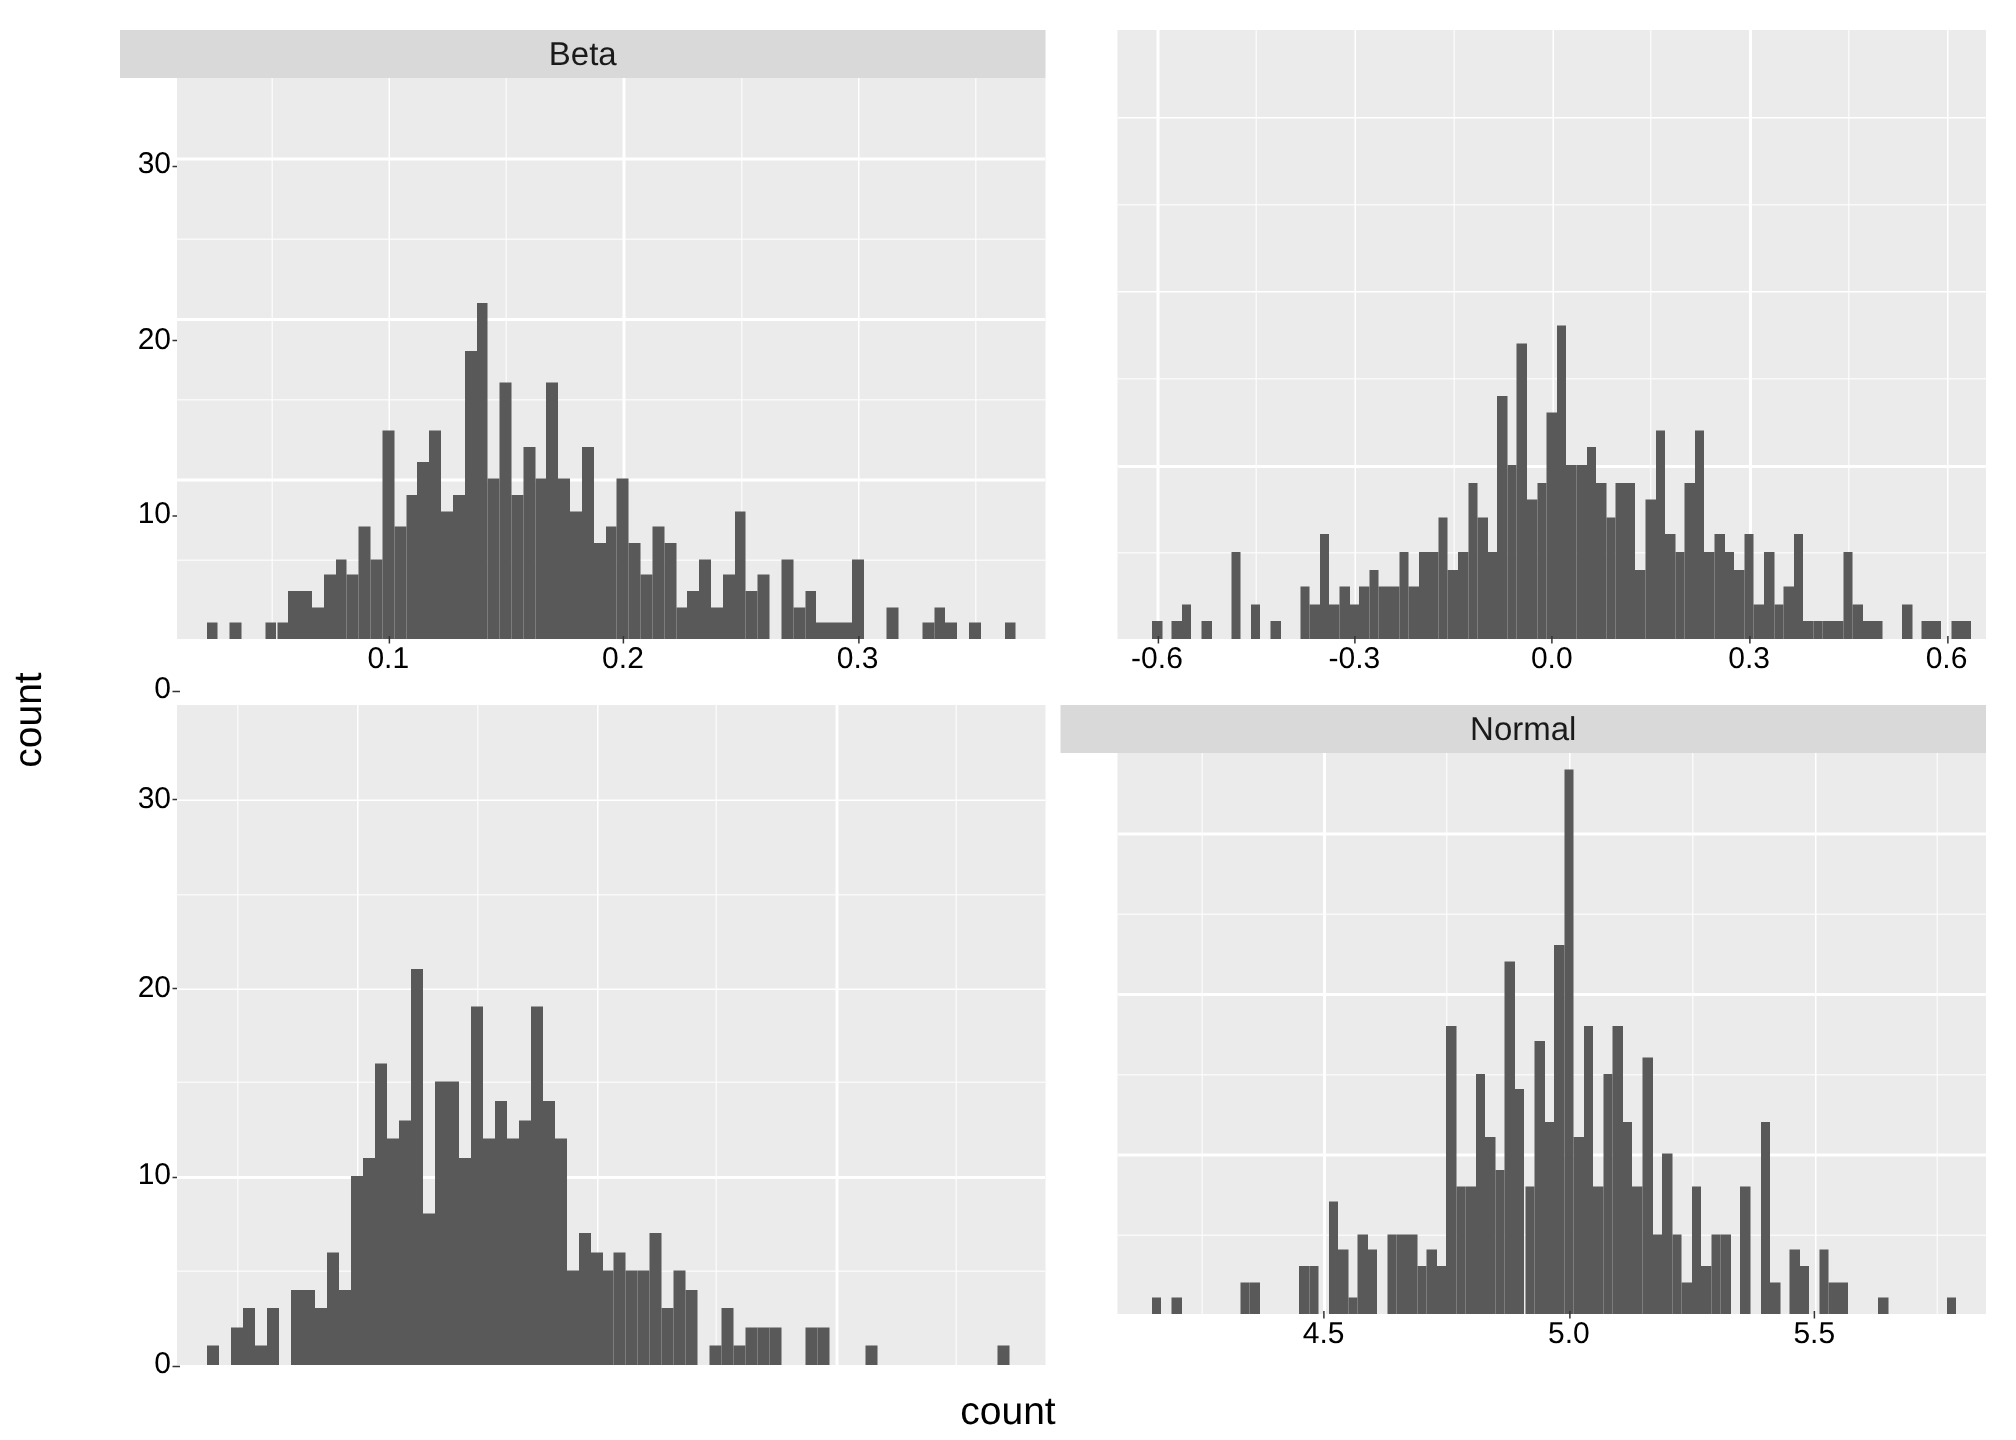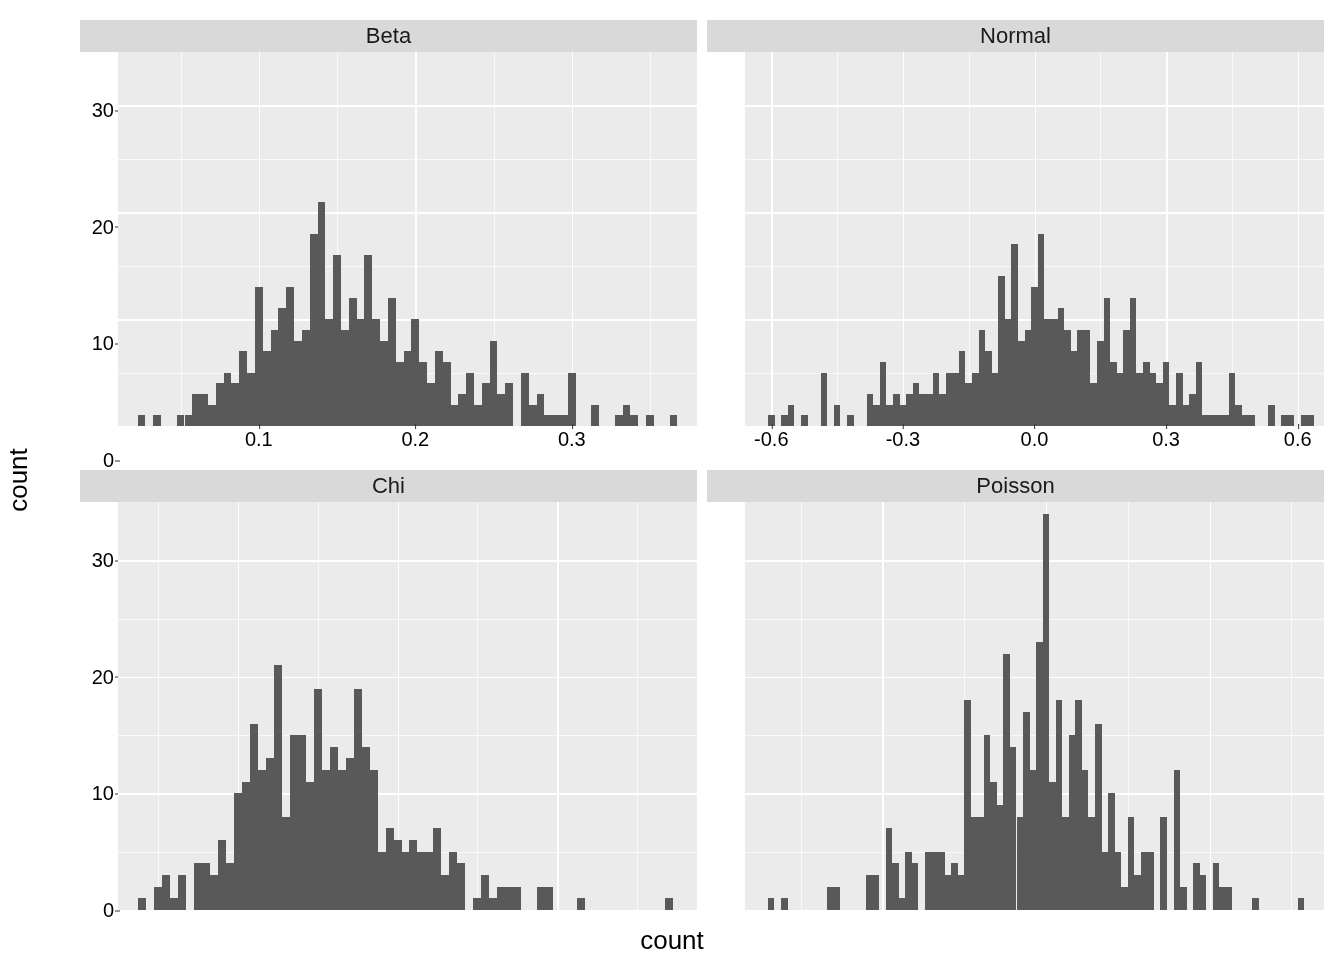--- a/index.html
+++ b/index.html
@@ -219,21 +219,20 @@
             </div>
             <div class="xaxis">
               <div class="xtick" style="left: 24.3243%;">0.1<span class="tickmark"></span></div>
               <div class="xtick" style="left: 51.3514%;">0.2<span class="tickmark"></span></div>
               <div class="xtick" style="left: 78.3784%;">0.3<span class="tickmark"></span></div>
             </div>
           </div>
         </div>
       </div>
       <div class="facet">
-        <div class="strip">Normal</div>
         <div class="panel-area">
           <div class="yaxis hidden"></div>
           <div class="plot-col">
             <div class="panel">
               <div class="grid-h minor" style="top: 85.7143%;"></div>
               <div class="grid-h" style="top: 71.4286%;"></div>
               <div class="grid-h minor" style="top: 57.1429%;"></div>
               <div class="grid-h" style="top: 42.8571%;"></div>
               <div class="grid-h minor" style="top: 28.5714%;"></div>
               <div class="grid-h" style="top: 14.2857%;"></div>
@@ -324,21 +323,20 @@
               <div class="xtick" style="left: 4.54545%;">-0.6<span class="tickmark"></span></div>
               <div class="xtick" style="left: 27.2727%;">-0.3<span class="tickmark"></span></div>
               <div class="xtick" style="left: 50%;">0.0<span class="tickmark"></span></div>
               <div class="xtick" style="left: 72.7273%;">0.3<span class="tickmark"></span></div>
               <div class="xtick" style="left: 95.4545%;">0.6<span class="tickmark"></span></div>
             </div>
           </div>
         </div>
       </div>
       <div class="facet">
-        <div class="strip">Chi</div>
         <div class="panel-area">
           <div class="yaxis">
             <div class="ytick" style="top: 100%;">0<span class="tickmark"></span></div>
             <div class="ytick" style="top: 71.4286%;">10<span class="tickmark"></span></div>
             <div class="ytick" style="top: 42.8571%;">20<span class="tickmark"></span></div>
             <div class="ytick" style="top: 14.2857%;">30<span class="tickmark"></span></div>
           </div>
           <div class="plot-col">
             <div class="panel">
               <div class="grid-h minor" style="top: 85.7143%;"></div>
@@ -403,21 +401,21 @@
                 <div class="bar" style="left: 72.4138%; width: 1.37931%; height: 5.71429%;"></div>
                 <div class="bar" style="left: 73.7931%; width: 1.37931%; height: 5.71429%;"></div>
                 <div class="bar" style="left: 79.3103%; width: 1.37931%; height: 2.85714%;"></div>
                 <div class="bar" style="left: 94.4828%; width: 1.37931%; height: 2.85714%;"></div>
               </div>
             </div>
           </div>
         </div>
       </div>
       <div class="facet">
-        <div class="strip">Poisson</div>
+        <div class="strip">Normal</div>
         <div class="panel-area">
           <div class="yaxis hidden"></div>
           <div class="plot-col">
             <div class="panel">
               <div class="grid-h minor" style="top: 85.7143%;"></div>
               <div class="grid-h" style="top: 71.4286%;"></div>
               <div class="grid-h minor" style="top: 57.1429%;"></div>
               <div class="grid-h" style="top: 42.8571%;"></div>
               <div class="grid-h minor" style="top: 28.5714%;"></div>
               <div class="grid-h" style="top: 14.2857%;"></div>
@@ -480,17 +478,22 @@
                 <div class="bar" style="left: 75.1412%; width: 1.12994%; height: 5.71429%;"></div>
                 <div class="bar" style="left: 77.4011%; width: 1.12994%; height: 11.4286%;"></div>
                 <div class="bar" style="left: 78.5311%; width: 1.12994%; height: 8.57143%;"></div>
                 <div class="bar" style="left: 80.791%; width: 1.12994%; height: 11.4286%;"></div>
                 <div class="bar" style="left: 81.9209%; width: 1.12994%; height: 5.71429%;"></div>
                 <div class="bar" style="left: 83.0508%; width: 1.12994%; height: 5.71429%;"></div>
                 <div class="bar" style="left: 87.5706%; width: 1.12994%; height: 2.85714%;"></div>
                 <div class="bar" style="left: 95.4802%; width: 1.12994%; height: 2.85714%;"></div>
               </div>
             </div>
+            <div class="xaxis">
+              <div class="xtick" style="left: 23.7288%;">4.5<span class="tickmark"></span></div>
+              <div class="xtick" style="left: 51.9774%;">5.0<span class="tickmark"></span></div>
+              <div class="xtick" style="left: 80.226%;">5.5<span class="tickmark"></span></div>
+            </div>
           </div>
         </div>
       </div>
     </div>
 </div>
 
 </body></html>

